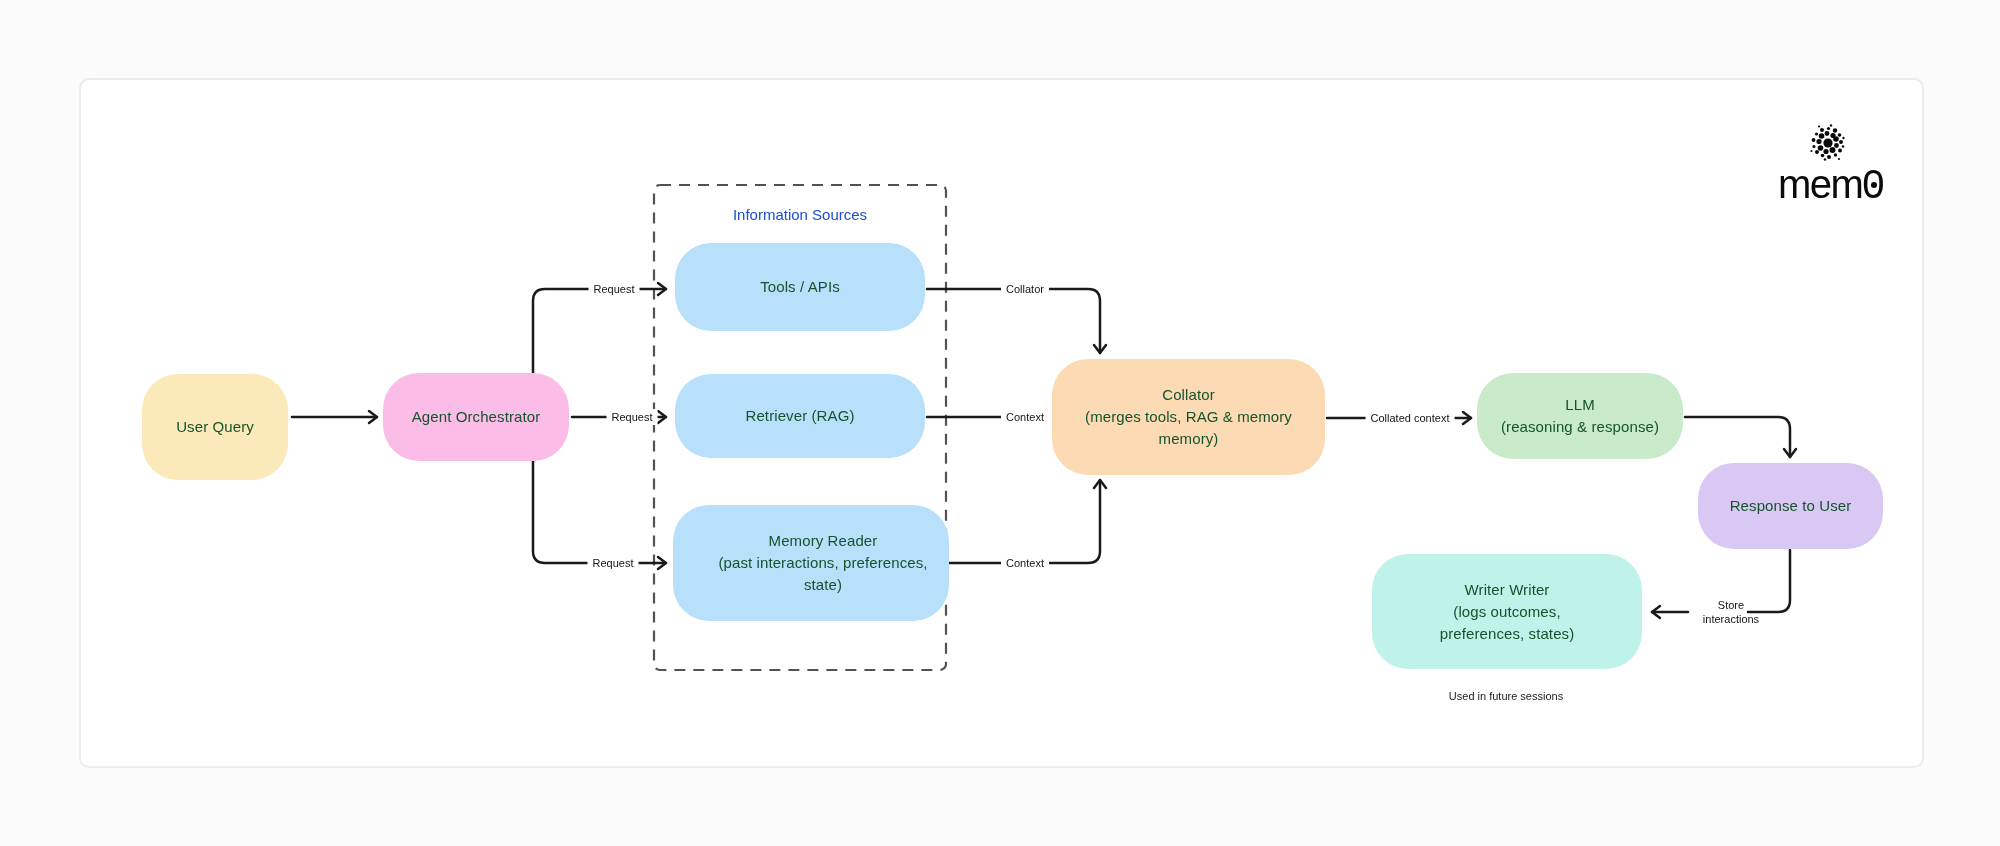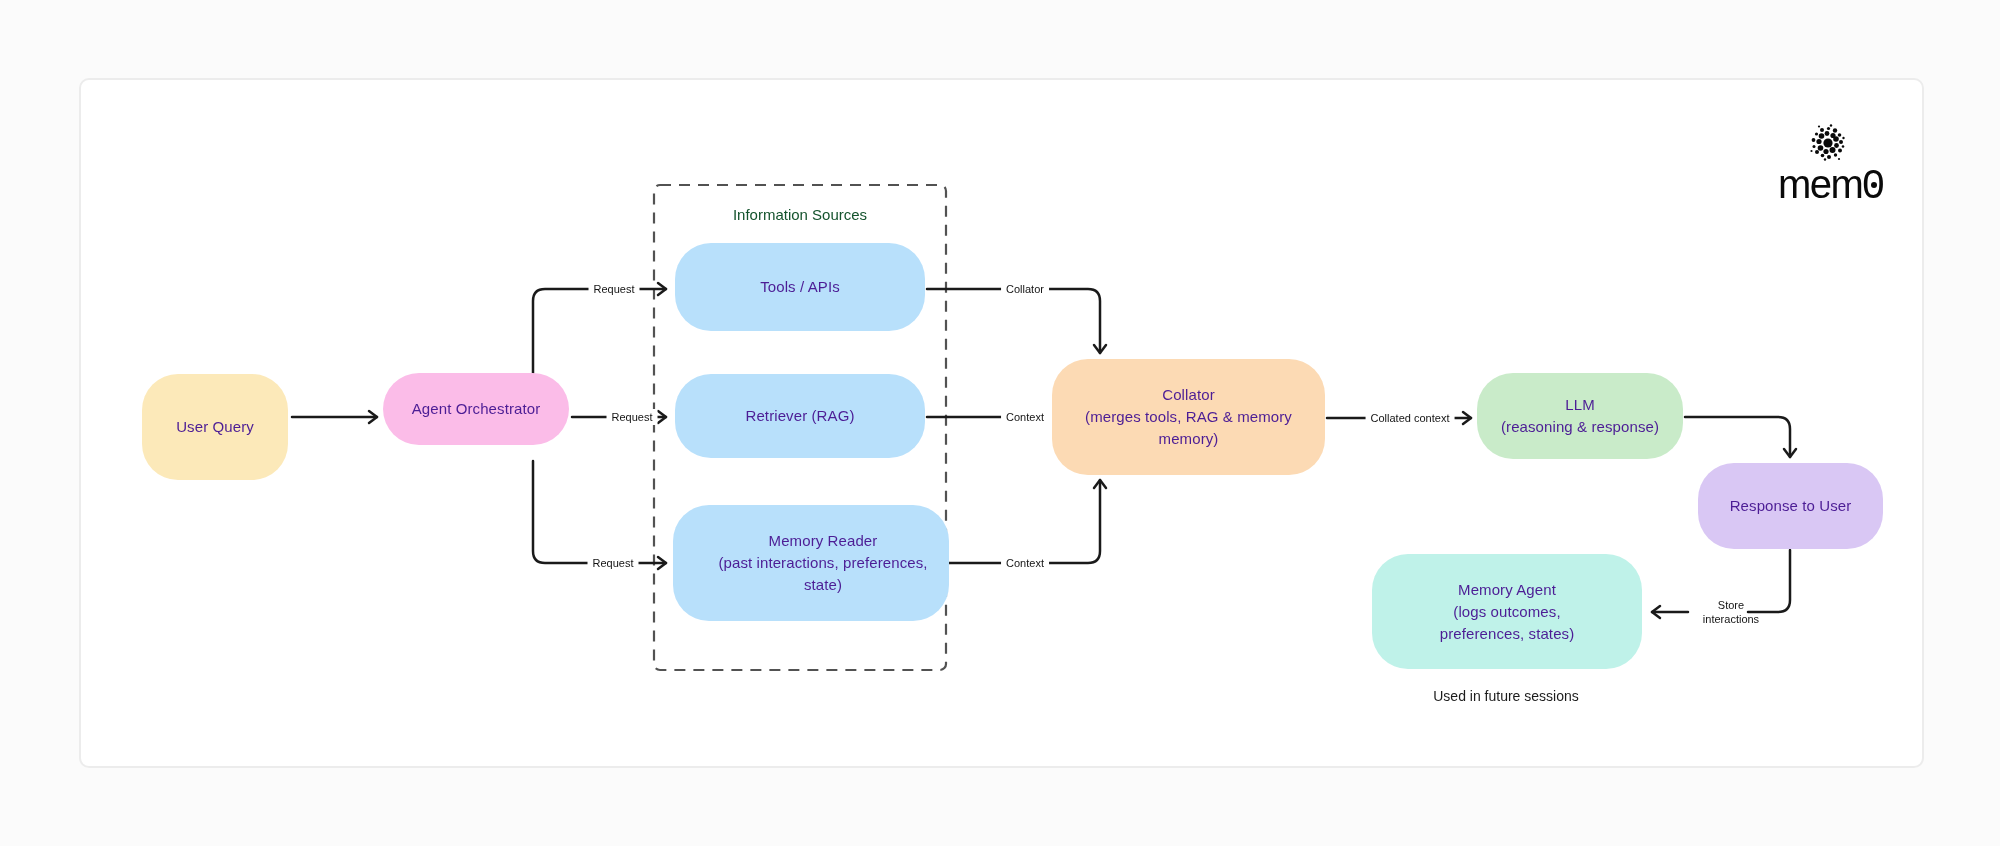--- a/index.html
+++ b/index.html
@@ -11,37 +11,37 @@
   }
   .card{
     position:absolute;left:79px;top:78px;width:1845px;height:690px;
     background:#ffffff;border:2px solid #ececec;border-radius:10px;
     box-sizing:border-box;
   }
   svg.edges{position:absolute;left:0;top:0;z-index:1;}
   .node{
     position:absolute;z-index:2;display:flex;flex-direction:column;
     align-items:center;justify-content:center;text-align:center;
-    border-radius:36px;font-size:15px;line-height:22px;color:#4c1d95;
+    border-radius:36px;font-size:15px;line-height:22px;color:#14532d;
     letter-spacing:.1px;
   }
   .node span{display:block;}
   .group-title{
     position:absolute;z-index:2;transform:translate(-50%,-50%);
-    font-size:15px;color:#14532d;white-space:nowrap;
+    font-size:15px;color:#1d4ed8;white-space:nowrap;
   }
   .edge-label{
     position:absolute;z-index:3;transform:translate(-50%,-50%);
     background:#ffffff;padding:1px 5px;font-size:11px;line-height:14px;
     color:#141414;white-space:nowrap;text-align:center;margin-left:12px;
   }
   .edge-label.no-bg{background:transparent;}
   .note{
     position:absolute;z-index:2;transform:translate(-50%,-50%);
-    font-size:14px;font-weight:500;color:#1c1c1c;white-space:nowrap;
+    font-size:11px;font-weight:500;color:#1c1c1c;white-space:nowrap;
   }
   .logo{position:absolute;z-index:2;left:1758px;top:118px;width:145px;height:95px;}
   .logo .mark{position:absolute;left:48px;top:3px;}
   .logo .word{
     position:absolute;left:0;top:46px;width:145px;text-align:center;
     font-size:40px;letter-spacing:-1.5px;color:#0a0a0a;line-height:40px;
   }
   .logo .zero-dot{
     position:absolute;left:113px;top:64px;width:6px;height:6px;border-radius:50%;
     background:#0a0a0a;
@@ -74,21 +74,21 @@
       <path d="M1685,417 H1778 Q1790,417 1790,429 V457" marker-end="url(#arrow)"></path>
       <path d="M1790,550 V600 Q1790,612 1778,612 H1748"></path>
       <path d="M1688,612 H1652" marker-end="url(#arrow)"></path>
     </g>
   </svg>
 
   <div class="node" style="left: 142px; top: 374px; width: 146px; height: 106px; background: rgb(252, 233, 185);">
     <span>User Query</span>
   </div>
 
-  <div class="node" style="left: 383px; top: 373px; width: 186px; height: 72px; background: rgb(251, 188, 232);">
+  <div class="node" style="left: 383px; top: 373px; width: 186px; height: 88px; background: rgb(251, 188, 232);">
     <span>Agent Orchestrator</span>
   </div>
 
   <div class="group-title" style="left:800px;top:214px;">Information Sources</div>
 
   <div class="node" style="left: 675px; top: 243px; width: 250px; height: 88px; background: rgb(184, 224, 251);">
     <span>Tools / APIs</span>
   </div>
 
   <div class="node" style="left: 675px; top: 374px; width: 250px; height: 84px; background: rgb(184, 224, 251);">
@@ -110,21 +110,21 @@
   <div class="node" style="left: 1477px; top: 373px; width: 206px; height: 86px; background: rgb(201, 235, 201);">
     <span>LLM</span>
     <span>(reasoning &amp; response)</span>
   </div>
 
   <div class="node" style="left: 1698px; top: 463px; width: 185px; height: 86px; background: rgb(217, 199, 244);">
     <span>Response to User</span>
   </div>
 
   <div class="node" style="left: 1372px; top: 554px; width: 270px; height: 115px; background: rgb(191, 242, 233);">
-    <span>Memory Agent</span>
+    <span>Writer Writer</span>
     <span>(logs outcomes,</span>
     <span>preferences, states)</span>
   </div>
 
   <div class="edge-label" style="left:602px;top:289px;">Request</div>
   <div class="edge-label" style="left:620px;top:417px;">Request</div>
   <div class="edge-label" style="left:601px;top:563px;">Request</div>
   <div class="edge-label" style="left:1013px;top:289px;">Collator</div>
   <div class="edge-label" style="left:1013px;top:417px;">Context</div>
   <div class="edge-label" style="left:1013px;top:563px;">Context</div>

